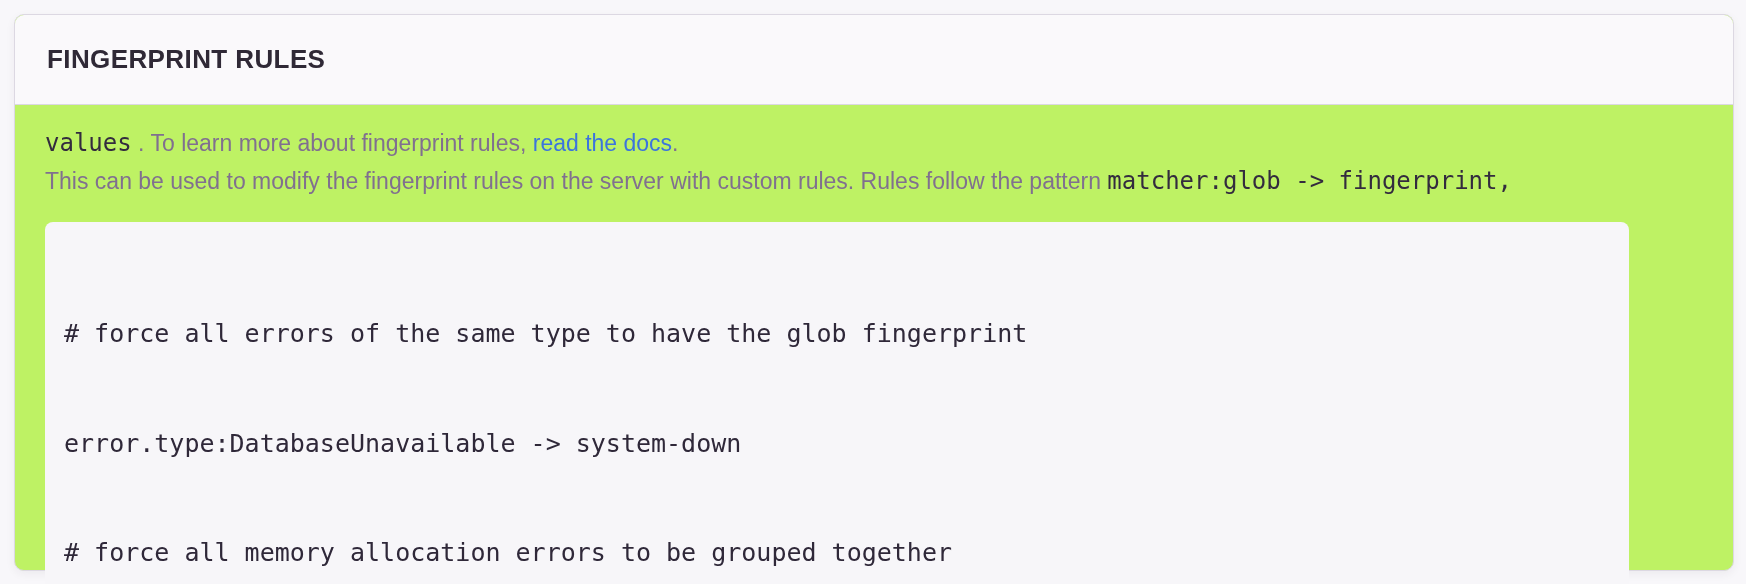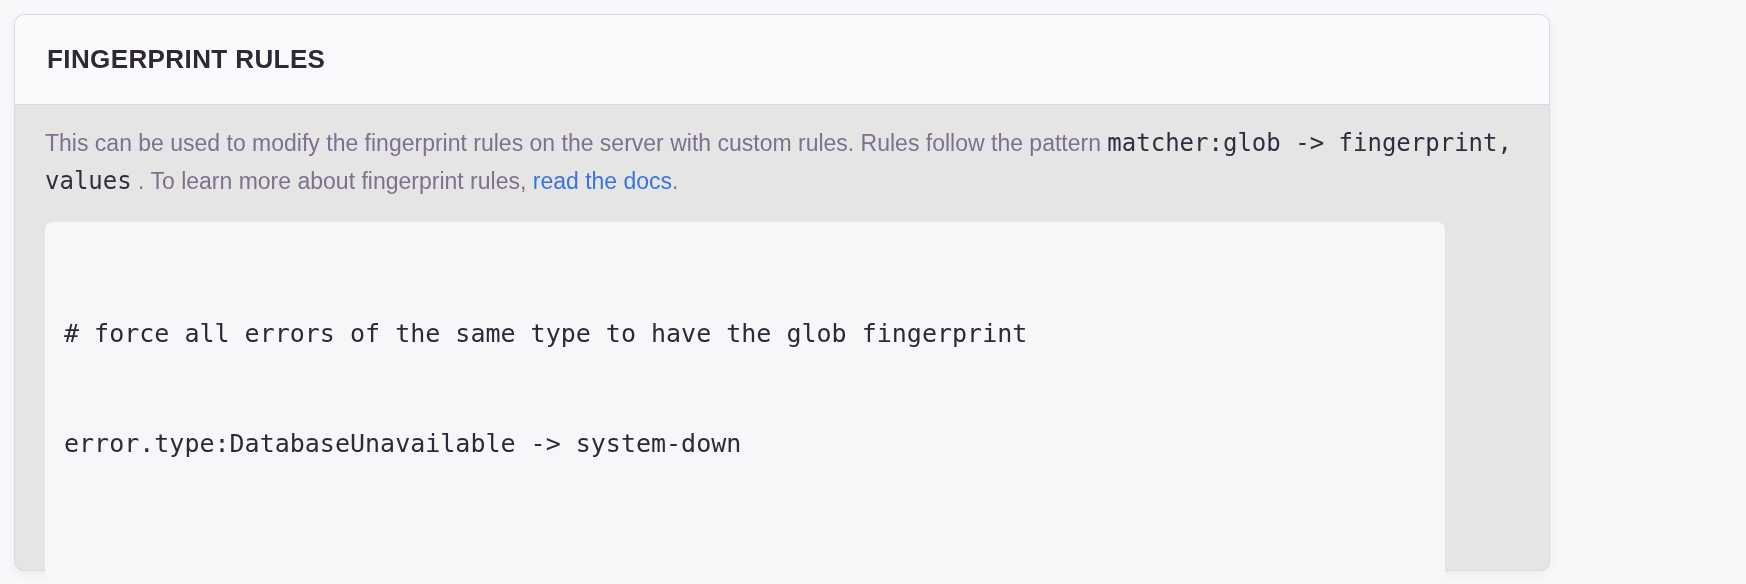--- a/index.html
+++ b/index.html
@@ -4,22 +4,22 @@
 <style>
   * { margin:0; padding:0; box-sizing:border-box; }
   html,body {
     width:1746px; height:584px;
     background:#f8f7fa;
     font-family:"Liberation Sans", sans-serif;
     overflow:hidden;
   }
   .panel {
     position:absolute; left:14px; top:14px;
-    width:1536px; height:557px;
-    background:#e5e5e5;
+    width:1720px; height:557px;
+    background:#bef264;
     border:1.5px solid #dcd8e2;
     border-radius:10px;
     box-shadow:0 3px 10px rgba(43,34,51,0.06);
   }
   .panel-header {
     height:90px;
     background:#faf9fb;
     border-bottom:1.5px solid #dcd8e2;
     border-radius:9px 9px 0 0;
     display:flex; align-items:center;
@@ -57,24 +57,25 @@
 
 <div class="panel">
 
   <div class="panel-header">
     <div class="panel-title">FINGERPRINT RULES</div>
   </div>
 
   <div class="panel-body">
 
     <div class="desc">
+      <span class="desc-line"><code class="inline-code">values</code><span> . To learn more about fingerprint rules, </span><a class="docs-link" href="#">read the docs</a><span>.</span></span>
       <span class="desc-line"><span>This can be used to modify the fingerprint rules on the server with custom rules. Rules follow the pattern </span><code class="inline-code">matcher:glob -&gt; fingerprint,</code></span>
-      <span class="desc-line"><code class="inline-code">values</code><span> . To learn more about fingerprint rules, </span><a class="docs-link" href="#">read the docs</a><span>.</span></span>
     </div>
 
     <div class="code-example">
       <span class="code-line"># force all errors of the same type to have the glob fingerprint</span>
       <span class="code-line">error.type:DatabaseUnavailable -&gt; system-down</span>
+      <span class="code-line"># force all memory allocation errors to be grouped together</span>
       
     </div>
 
   </div>
 </div>
 
 </body></html>

